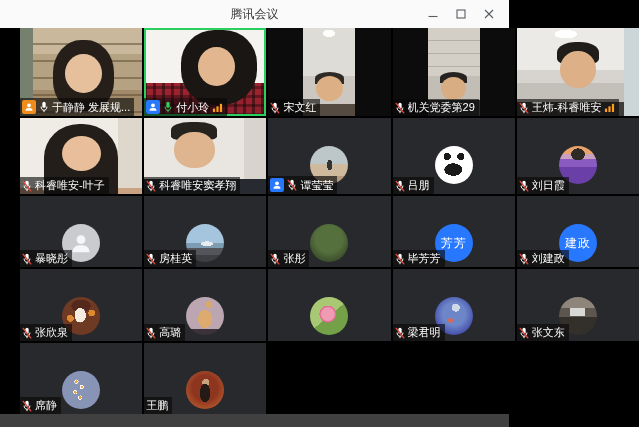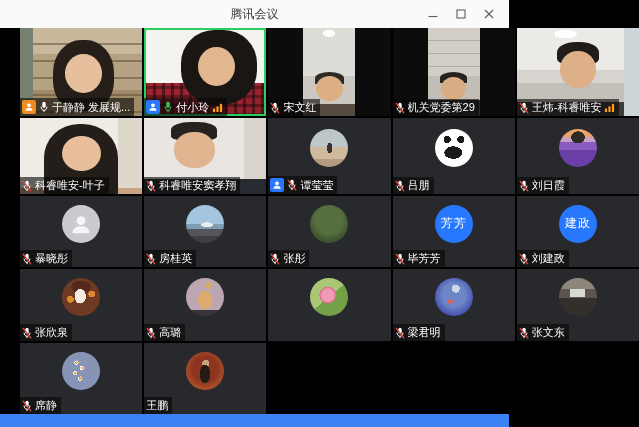--- a/index.html
+++ b/index.html
@@ -3,21 +3,21 @@
 <meta charset="utf-8">
 <style>
   :root{
     --titlebar-bg:#fafafa; --tile-bg:#28292c; --accent-blue:#2877ff; --accent-orange:#f08c1e;
     --mic-green:#33cc5a; --muted-red:#e5493d; --bars-orange:#ff9d1c; --active-green:#2bcf5f;
     --label-bg:rgba(8,8,8,0.62);
   }
   *{margin:0;padding:0;box-sizing:border-box;}
   html,body{width:639px;height:427px;overflow:hidden;background:#000;
     font-family:"Liberation Sans","DejaVu Sans",sans-serif;}
-  .window{width:509px;height:427px;background:#3b82f6;display:flex;flex-direction:column;}
+  .window{width:509px;height:427px;background:#404040;display:flex;flex-direction:column;}
   
   .titlebar{height:28px;background:var(--titlebar-bg);position:relative;flex:0 0 28px;
     display:flex;align-items:center;justify-content:center;}
   .titlebar .title{font-size:12px;color:#3a3a3a;}
   .win-controls{position:absolute;right:8px;top:0;height:28px;display:flex;align-items:center;gap:4px;}
   .win-btn{width:24px;height:22px;display:flex;align-items:center;justify-content:center;cursor:default;}
   .win-btn svg{stroke:#585d64;stroke-width:1.1;fill:none;}
   
   .grid{display:grid;grid-template-columns:repeat(5,1fr);grid-template-rows:88px 76px 71px 72px 71px;
     gap:2px;background:#000;width:639px;padding-left:20px;}
@@ -31,21 +31,21 @@
   .badge{width:14px;height:14px;border-radius:2px;display:flex;align-items:center;justify-content:center;flex:0 0 14px;}
   .badge-blue{background:var(--accent-blue);}
   .badge-orange{background:var(--accent-orange);}
   .mic,.bars{flex:0 0 auto;display:block;}
   
   .video{position:absolute;inset:0;overflow:hidden;}
   .pwrap{position:absolute;inset:0;background:#0c0c0c;display:flex;justify-content:center;}
   .video.portrait{position:relative;width:52px;height:100%;flex:0 0 52px;}
   .video::before,.video::after{content:"";position:absolute;}
   .video::before{z-index:1;} .video::after{z-index:2;}
-  .avatar-wrap{position:absolute;inset:0 0 16px 0;display:flex;align-items:center;justify-content:center;}
+  .avatar-wrap{position:absolute;inset:0 0 16px 0;display:flex;justify-content:center;margin-top:28px;}
   .avatar{width:38px;height:38px;border-radius:50%;overflow:hidden;display:flex;align-items:center;justify-content:center;}
   .text-avatar{background:var(--accent-blue);color:#fff;font-size:12px;letter-spacing:1px;}
   
   .scene-office-bookshelf-woman{background:
     linear-gradient(90deg,#75806f 0,#75806f 11%,rgba(0,0,0,0) 11%),
     repeating-linear-gradient(180deg,rgba(0,0,0,0) 0 15px,rgba(90,70,48,.5) 15px 17px),
     linear-gradient(180deg,#c9b89b 0 30%,#b5a283 30% 70%,#a08a69 70%);}
   .scene-office-bookshelf-woman::before{left:27%;top:14%;width:50%;height:80%;background:#261f19;border-radius:46% 46% 42% 42%;}
   .scene-office-bookshelf-woman::after{left:37%;top:30%;width:30%;height:44%;background:#e6c09c;border-radius:50%;}
 

